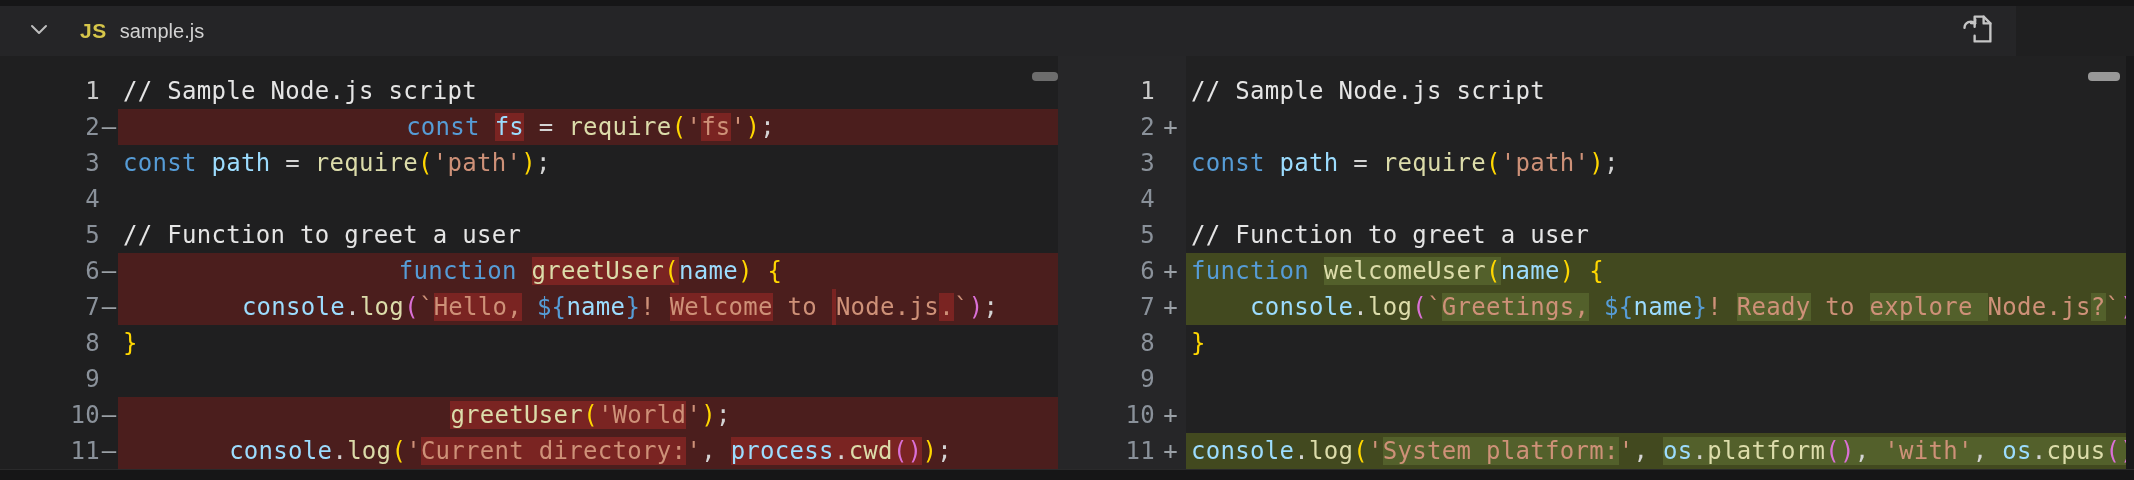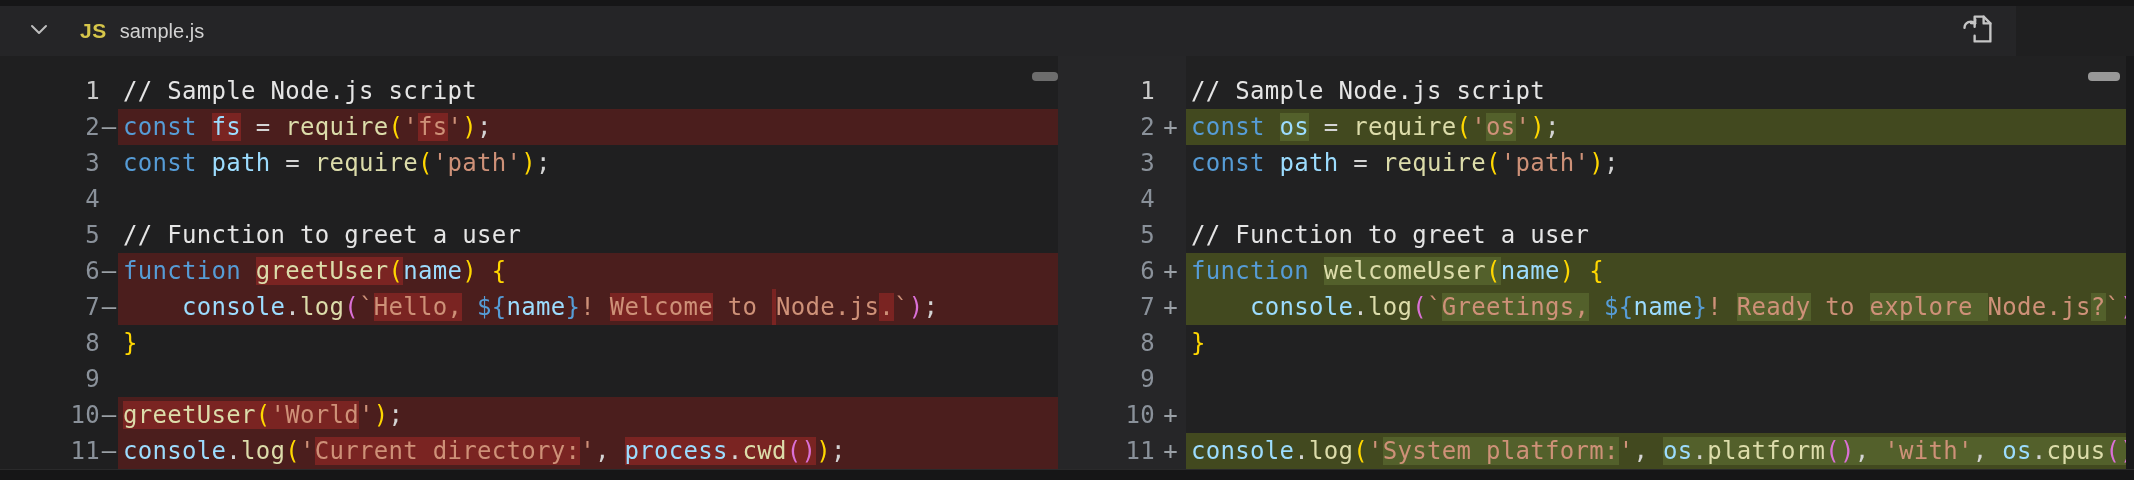--- a/index.html
+++ b/index.html
@@ -27,21 +27,21 @@
   .row { display:flex; height:36px; font-family:"DejaVu Sans Mono","Liberation Mono",monospace;
          font-size:24px; line-height:36px; letter-spacing:0.3px; }
   .num  { text-align:right; color:#8a919a; flex:0 0 auto; }
   .pane-left  .num { flex-basis:100px; }
   .pane-right .num { flex-basis:97px; }
   .num.active { color:#c9c9c9; }
   .sign { color:#9aa0a6; flex:0 0 auto; text-align:center; }
   .pane-left  .sign { flex-basis:18px; }
   .pane-right .sign { flex-basis:31px; }
   .band { flex:1 1 auto; white-space:pre; overflow:hidden; padding-left:5px; }
-  .row.removed .band { background:var(--removed-line,#4b1e1d); }
+  .row.removed .band { background:var(--removed-line,#4b1e1d);text-align:center; }
   .row.added   .band { background:var(--added-line,#42491f); }
   .row.removed .hl { background:var(--removed-inline,#7a2422); }
   .row.added   .hl { background:var(--added-inline,#53602b); }
 
   .tk-cmt { color:#e5e5e5; } .tk-kw { color:#569CD6; } .tk-vr { color:#9CDCFE; }
   .tk-fn  { color:#DCDCAA; } .tk-str{ color:#CE9178; } .tk-op { color:#D4D4D4; }
   .tk-b1  { color:#FFD700; } .tk-b2 { color:#DA70D6; }
   .tk-thin{ display:inline-block; width:4px; height:36px; vertical-align:top; }
 
   .scroll-slider { position:absolute; top:16px; height:9px; border-radius:4px; }
@@ -146,21 +146,20 @@
       <div class="right-gutter-strip"></div>
       <div class="rows" id="rows-right">
           <div class="row">
             <span class="num active">1</span>
             <span class="sign"></span>
             <span class="band"><span class="tk-cmt">// Sample Node.js script</span></span>
           </div>
           <div class="row added">
             <span class="num">2</span>
             <span class="sign">+</span>
-            <span class="band"><span class="tk-kw">const</span><span class="tk-op"> </span><span class="tk-vr hl">os</span><span class="tk-op"> = </span><span class="tk-fn">require</span><span class="tk-b1">(</span><span class="tk-str">'</span><span class="tk-str hl">os</span><span class="tk-str">'</span><span class="tk-b1">)</span><span class="tk-op">;</span></span>
           </div>
           <div class="row">
             <span class="num">3</span>
             <span class="sign"></span>
             <span class="band"><span class="tk-kw">const</span><span class="tk-op"> </span><span class="tk-vr">path</span><span class="tk-op"> = </span><span class="tk-fn">require</span><span class="tk-b1">(</span><span class="tk-str">'path'</span><span class="tk-b1">)</span><span class="tk-op">;</span></span>
           </div>
           <div class="row">
             <span class="num">4</span>
             <span class="sign"></span>
             <span class="band"></span>

